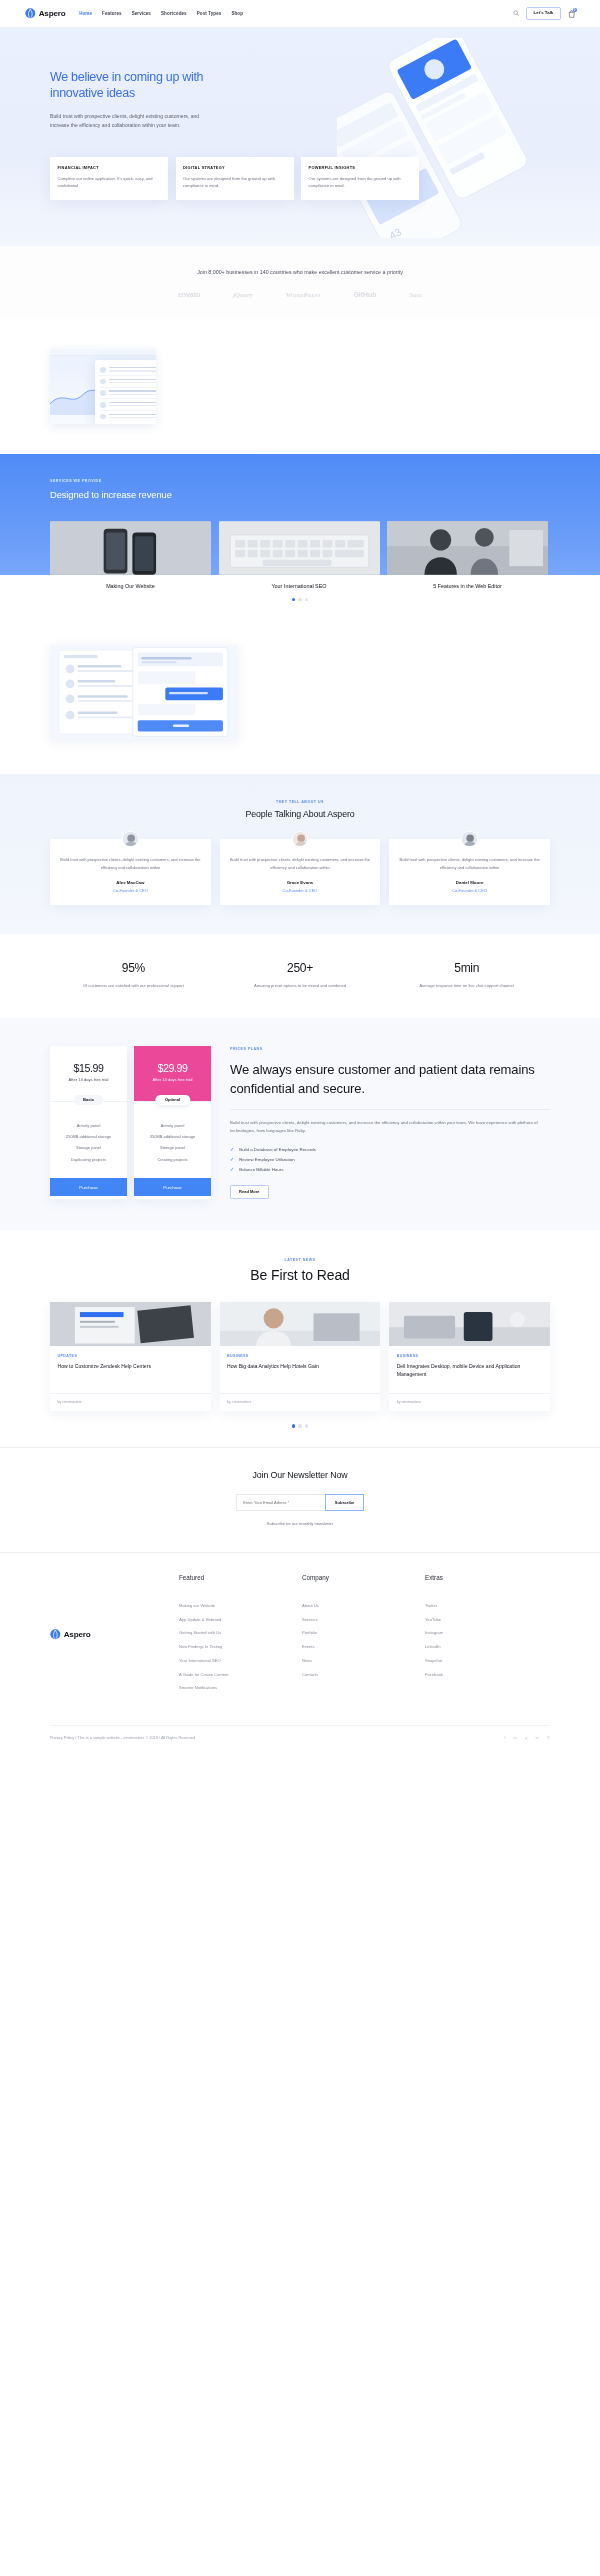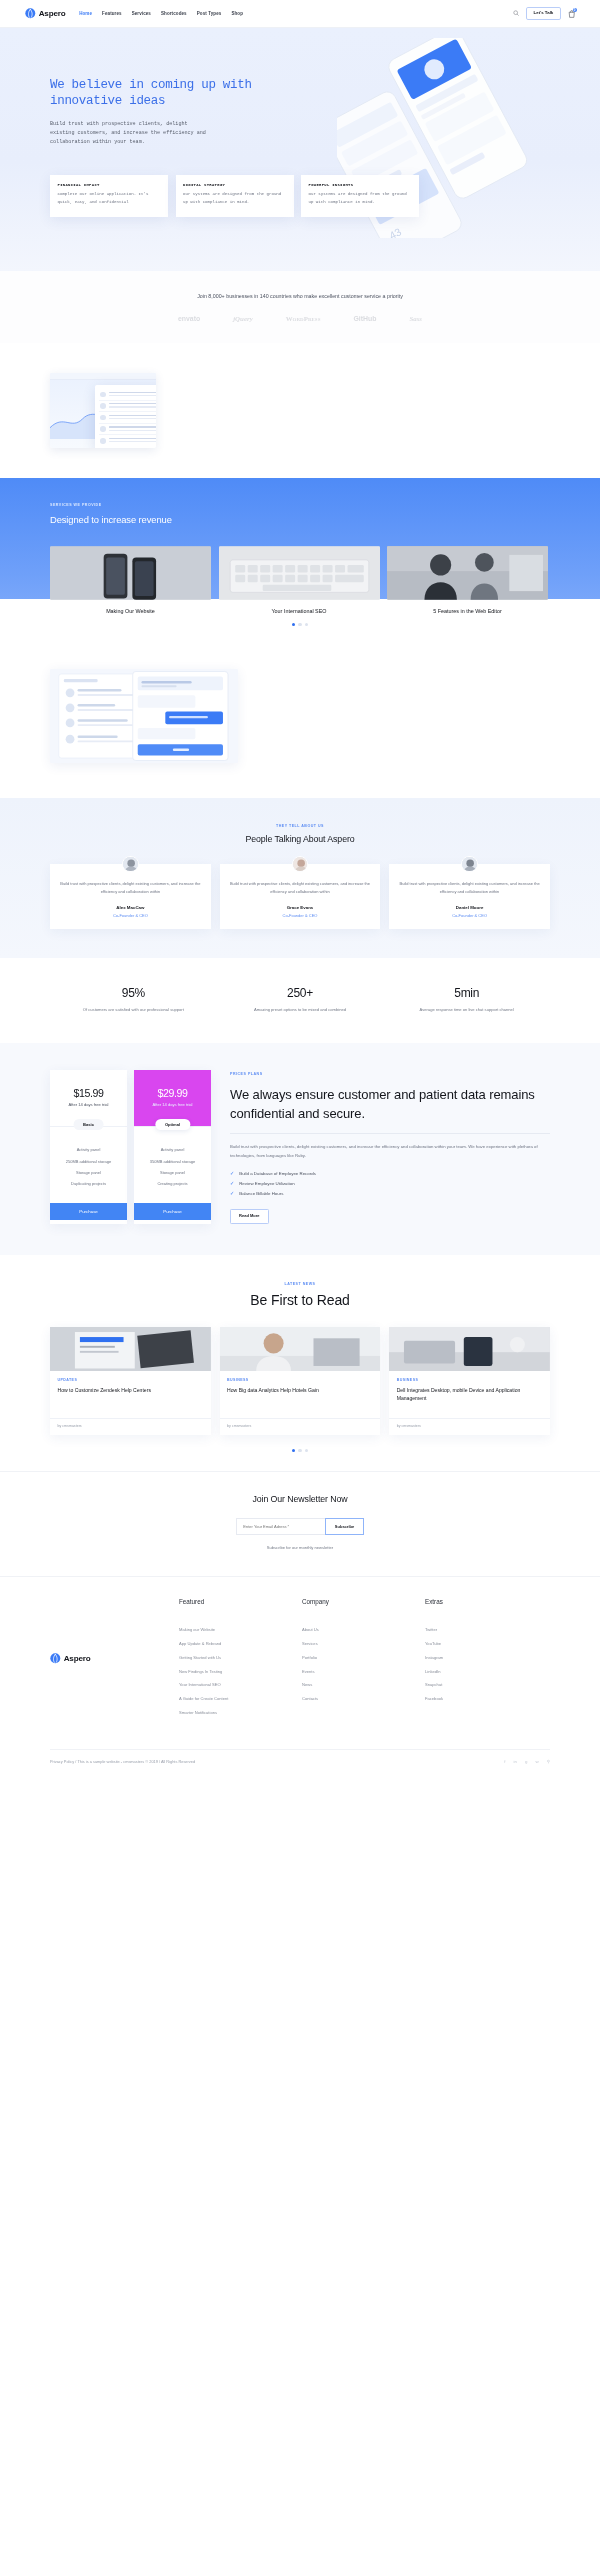--- a/index.html
+++ b/index.html
@@ -41,21 +41,21 @@
     font-size: 3.1px; width: 4.4px; height: 4.4px; line-height: 4.4px; text-align: center; font-weight: 700;
   }
 
   
   .hero {
     position: relative;
     background: linear-gradient(180deg, #eaf0fd 0%, #e8eefc 55%, #f3f6fd 100%);
     padding: 33px 0 38px;
     overflow: hidden;
   }
-  .hero-inner { width: 500px; margin: 16px auto; position: relative; z-index: 3; font-family: Liberation Mono, monospace; }
+  .hero-inner { width: 500px; margin: 8px auto; position: relative; z-index: 3; }
   .hero h1 {
     font-size: 12.5px; line-height: 1.32; font-weight: 400;
     color: #3b6fe8; letter-spacing: -0.3px; max-width: 206px;
   }
   .hero p {
     margin-top: 10px; font-size: 5.1px; line-height: 1.85; color: #595f6d; max-width: 163px;
   }
   .hero-cards { display: flex; gap: 7.5px; margin-top: 27px; }
   .hero-card {
     background: #fff; padding: 8.1px 7.5px 10.6px; width: 118px;
@@ -164,21 +164,21 @@
   .stat { flex: 1; text-align: center; padding: 0 13.8px; }
   .stat-num { font-size: 12px; font-weight: 400; color: #14161c; letter-spacing: -0.3px; }
   .stat-txt { font-size: 4.1px; line-height: 1.95; color: #737986; margin-top: 6.3px; }
 
   
   .pricing { background: #f7f9fd; padding: 27.5px 0 31px; }
   .pricing-row { display: flex; gap: 19px; }
   .plans { display: flex; gap: 7px; }
   .plan { width: 77px; background: #fff; box-shadow: 0 2.5px 11.3px rgba(40,70,140,.07); position: relative; }
   .plan-top { padding: 16.3px 0 19px; text-align: center; }
-  .plan.featured .plan-top { background: #d946ef; }
+  .plan.featured .plan-top { background: #ec4899; }
   .plan-price { font-size: 10.6px; font-weight: 400; color: #14161c; letter-spacing: -0.4px; }
   .plan.featured .plan-price { color: #fff; }
   .plan-sub { font-size: 4.1px; color: #4b515f; margin-top: 3.1px; }
   .plan.featured .plan-sub { color: #eaf1ff; }
   .plan-badge {
     position: absolute; left: 50%; transform: translateX(-50%);
     top: 49px; background: #f4f6fa; border-radius: 6.9px;
     font-size: 4.1px; font-weight: 700; color: #14161c;
     padding: 3.1px 10px; line-height: 1; white-space: nowrap;
   }

